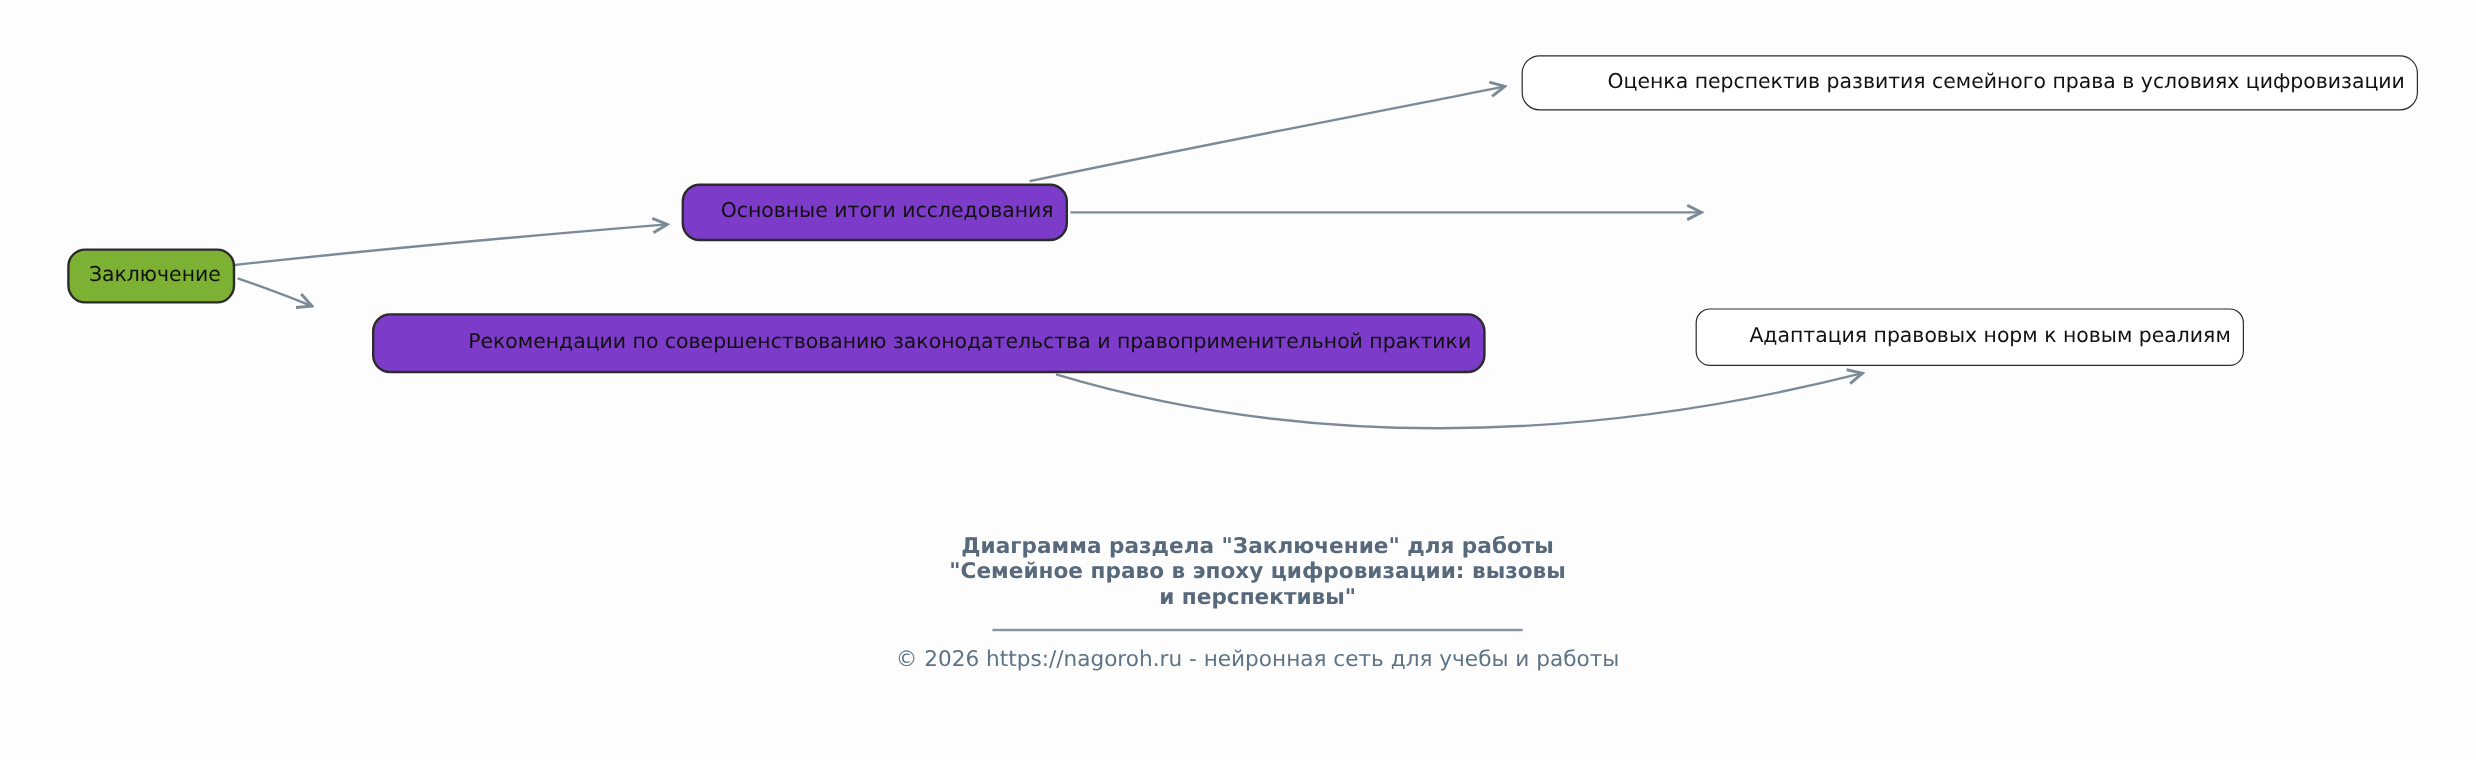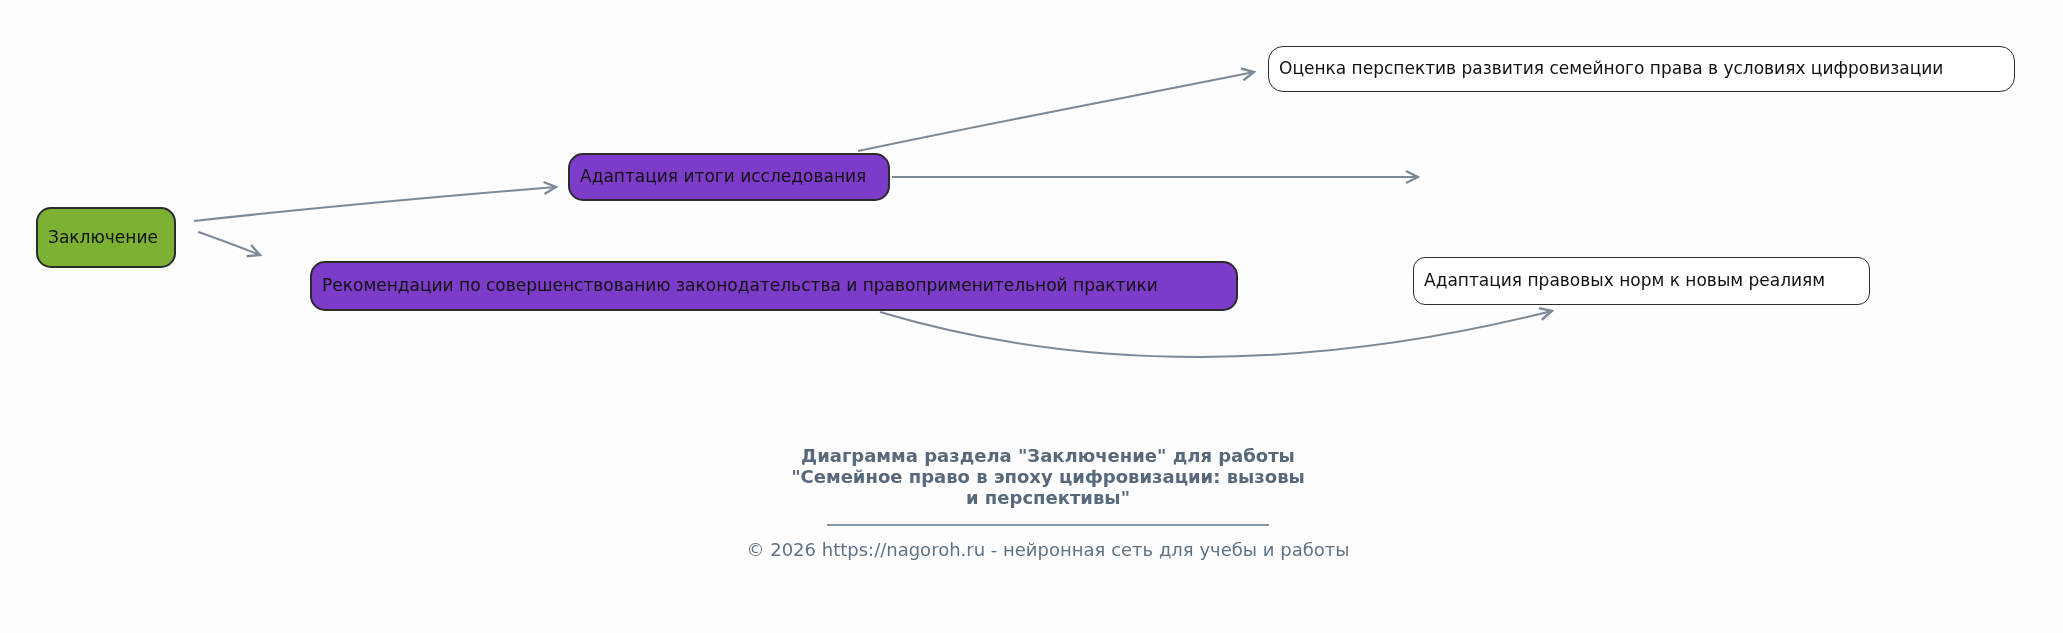--- a/index.html
+++ b/index.html
@@ -31,31 +31,31 @@
   }
   .edges path.edge {
     fill: none;
     stroke: var(--edge);
     stroke-width: 2;
   }
   .node {
     position: absolute;
     display: flex;
     align-items: center;
-    justify-content: flex-start;
+    justify-content: flex-end;
     text-align: center;
     border-radius: 15px;
     border: 2px solid var(--node-border);
     color: var(--node-text);
     font-size: 17px;
     line-height: 1.15;
     white-space: nowrap;
     padding: 0 10px;
   }
-  .node.root   { background: var(--root-fill);   left: 36px;   top: 207px; width: 140px; height: 61px; }
+  .node.root   { background: var(--root-fill);   left: 56px;   top: 207px; width: 140px; height: 46px; }
   .node.branch { background: var(--branch-fill); }
   .node.branch.b1 { left: 568px;  top: 153px; width: 322px; height: 48px; }
   .node.branch.b2 { left: 264px;  top: 261px; width: 928px; height: 50px; margin-left: 46px; }
   .node.leaf   { background: var(--leaf-fill); border-width: 1.5px; }
   .node.leaf.l1 { left: 1268px; top: 46px;  width: 747px; height: 46px; }
   .node.leaf.l2 { left: 1432px; top: 152px; width: 425px; height: 47px; }
   .node.leaf.l3 { left: 1413px; top: 257px; width: 457px; height: 48px; border-radius: 12px; }
   .caption {
     position: absolute;
     left: 0;
@@ -97,21 +97,21 @@
     <path class="edge" d="M 858,151 C 1000,121 1150,93 1254,72" marker-end="url(#vee)"></path>
     <path class="edge" d="M 892,177 C 1070,177 1250,177 1418,177" marker-end="url(#vee)"></path>
     <path class="edge" d="M 880,312 C 1080,372 1310,372 1552,311" marker-end="url(#vee)"></path>
   </svg>
 
   <div class="node root">
     <span>Заключение</span>
   </div>
 
   <div class="node branch b1">
-    <span>Адаптация итоги исследования</span>
+    <span>Основные итоги исследования</span>
   </div>
 
   <div class="node branch b2">
     <span>Рекомендации по совершенствованию законодательства и правоприменительной практики</span>
   </div>
 
   <div class="node leaf l1">
     <span>Оценка перспектив развития семейного права в условиях цифровизации</span>
   </div>
 

